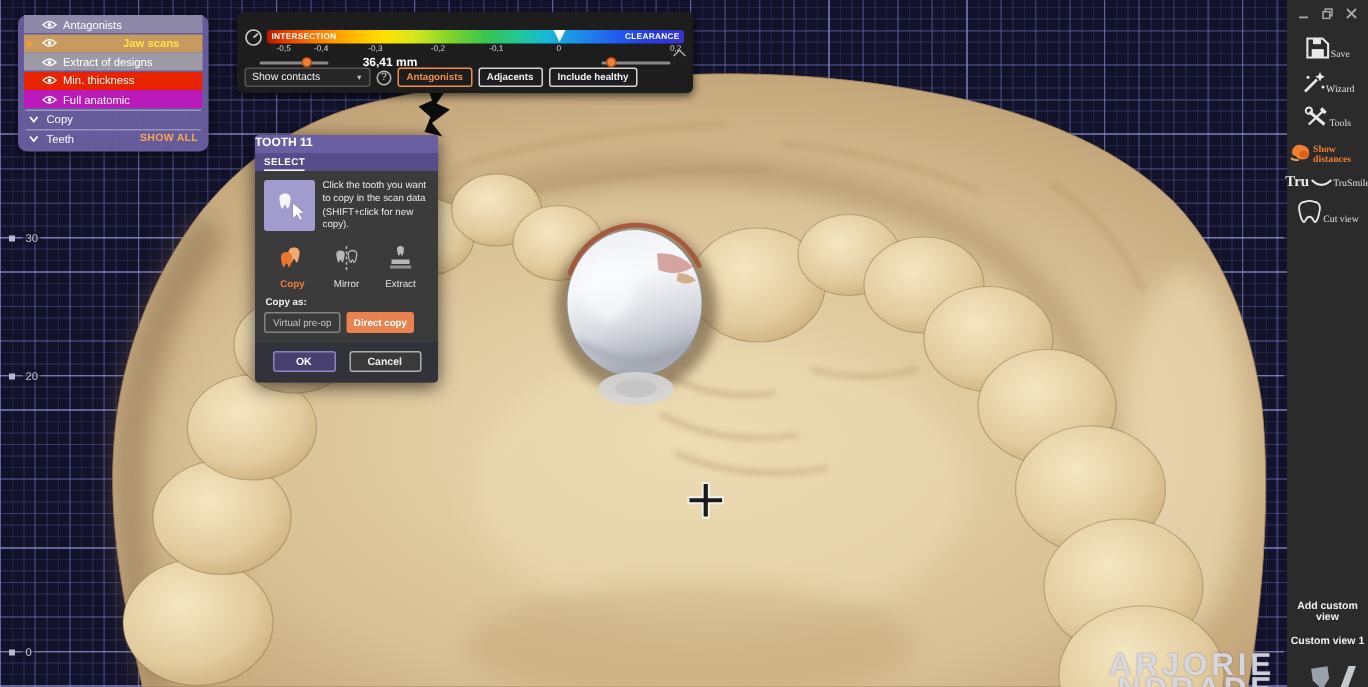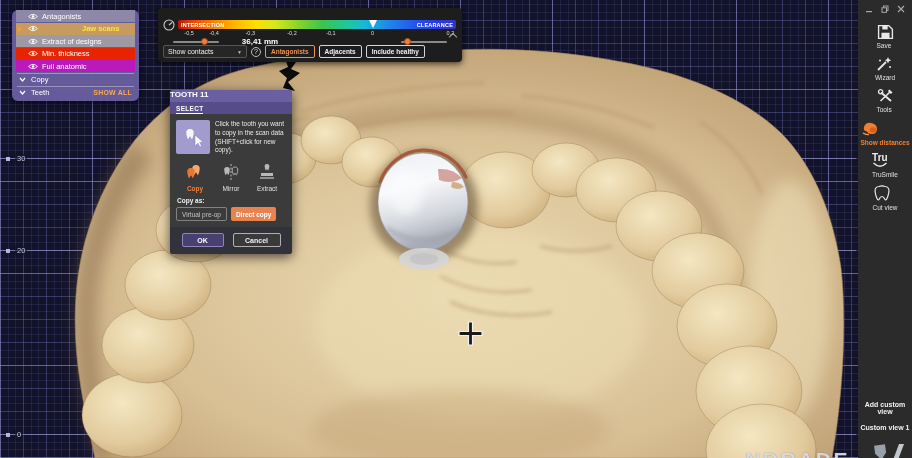--- a/index.html
+++ b/index.html
@@ -103,21 +103,21 @@
   .dlg-footer { background:#32323a; padding:6px 0 7px; display:flex; gap:9px; justify-content:center; }
   .btn-ok { width:42px; height:14px; background:#474070; border:1px solid #8d85bd; color:#fff;
     font-size:7px; font-weight:bold; border-radius:2px; display:flex; align-items:center; justify-content:center; }
   .btn-cancel { width:48px; height:14px; background:#3a3a3a; border:1px solid #b0b0b0; color:#f0f0f0;
     font-size:7px; font-weight:bold; border-radius:2px; display:flex; align-items:center; justify-content:center; }
 
   
   .sidebar { position:absolute; right:0; top:0; width:54px; height:458px; background:#2b2b2b; z-index:12; }
   .win-controls { display:flex; justify-content:space-between; align-items:center; padding:4px 7px 0; height:14px; }
   .sb-items { display:flex; flex-direction:column; align-items:center; margin-top:10px; }
-  .sb-item { display:flex; flex-direction:column; align-items:flex-start; margin-bottom:7px; }
+  .sb-item { display:flex; align-items:flex-end; margin-bottom:7px;font-family:Liberation Serif, serif; }
   .sb-label { font-size:6.5px; color:#e0e0e0; margin-top:2px; }
   .sb-item.active .sb-label { color:#f08030; font-weight:bold; }
   .tru-text { font-size:10px; font-weight:bold; color:#ececec; line-height:9px; }
   .custom-views { position:absolute; left:0; right:0; top:401px; text-align:center; }
   .cv-line { font-size:7px; font-weight:bold; color:#f2f2f2; }
   .cv-line + .cv-line { margin-top:9px; }
   .view-presets { position:absolute; left:5px; right:3px; bottom:-7px; height:26px; }
 </style>
 </head>
 <body>
@@ -222,20 +222,21 @@
     <path d="M452,182 q8,0 12,5 q-7,4 -13,0 z" fill="#c9a070" opacity=".8"></path>
     <path d="M386,228 q37,24 75,1" fill="none" stroke="#9aa0aa" stroke-width="5" opacity=".55" filter="url(#b2)"></path>
     <ellipse cx="406" cy="192" rx="17" ry="23" fill="#fcfdfe" opacity=".6" filter="url(#b4)"></ellipse>
     <ellipse cx="424" cy="259" rx="25" ry="11" fill="#d6d6d8" opacity=".9"></ellipse>
     <ellipse cx="424" cy="259" rx="14" ry="6" fill="#c2c2c4" opacity=".8"></ellipse>
 
     <polygon points="285,58 296,62 291,69 300,73 288,82 295,91 283,88 287,78 279,71 288,67" fill="#0c0c0c"></polygon>
   </svg>
 
   <div class="watermark">
+    <div>ARJORIE</div>
     <div>NDRADE</div>
   </div>
 
   <svg class="crosshair" width="25" height="25" viewBox="0 0 25 25">
     <path d="M10.5 1 h4 v9.5 h9.5 v4 h-9.5 v9.5 h-4 v-9.5 h-9.5 v-4 h9.5 z" fill="#1a1a1a" stroke="#f2f2f2" stroke-width="1.2"></path>
   </svg>
 
   <div class="panel-showhide">
     <div class="sh-rows">
       <div class="sh-row" style="background: rgb(141, 135, 168);">

